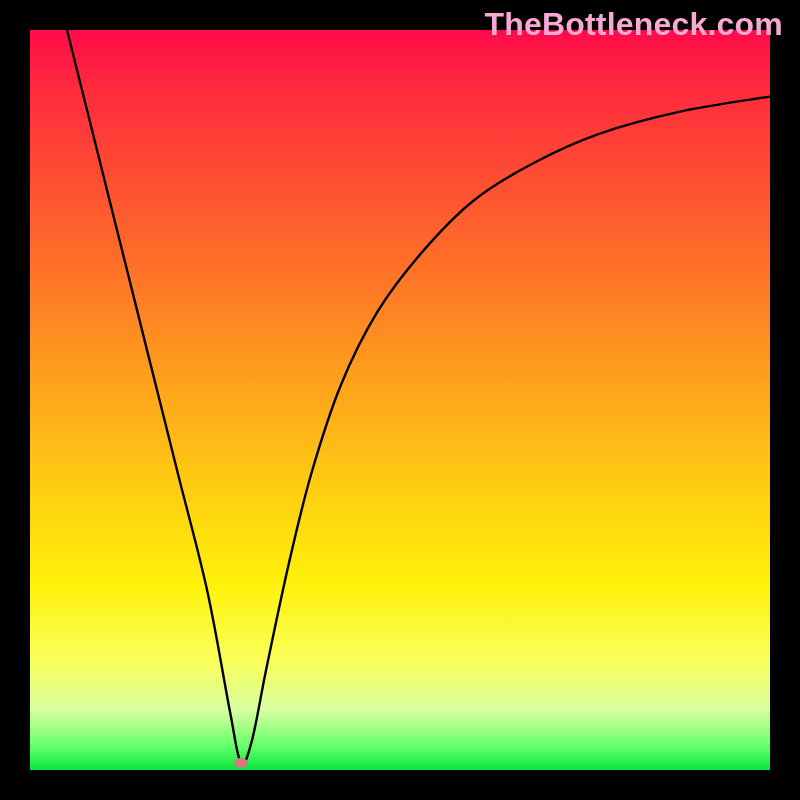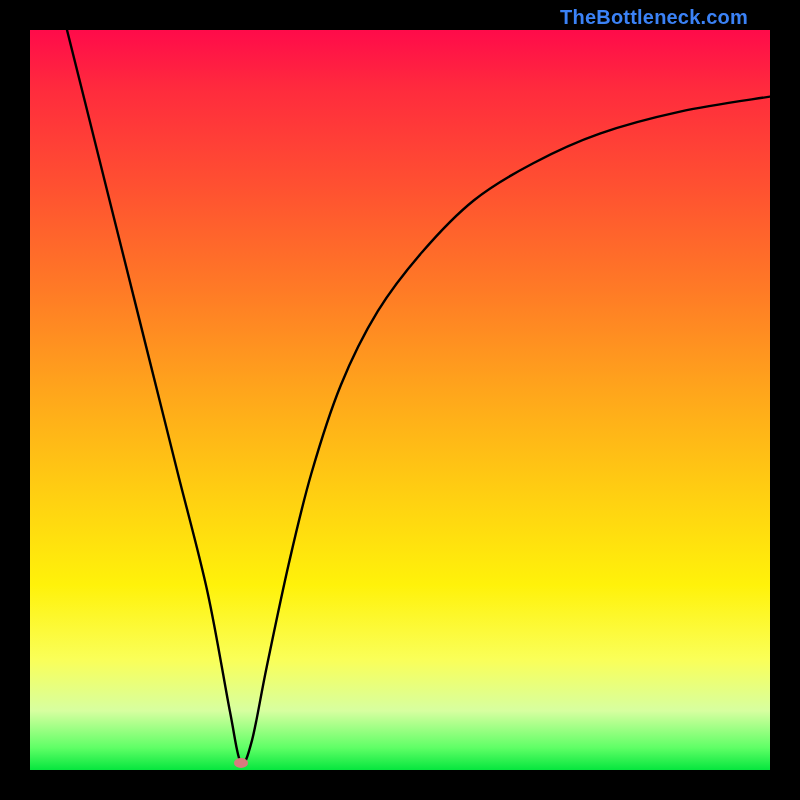--- a/index.html
+++ b/index.html
@@ -57,23 +57,23 @@
     position: absolute;
     width: 14px;
     height: 10px;
     background: #d77b7e;
     border-radius: 50% / 50%;
     transform: translate(-50%, -50%);
   }
   .watermark {
     position: absolute;
     top: 6px;
-    right: 52px;
-    color: #3b82f6;
-    font-size: 20px;
+    right: 17px;
+    color: #f9a8d4;
+    font-size: 32px;
     font-weight: 600;
     letter-spacing: 0.2px;
   }
 </style>
 </head>
 <body>
 
 <div class="outer">
 
   <div class="plot-area">

